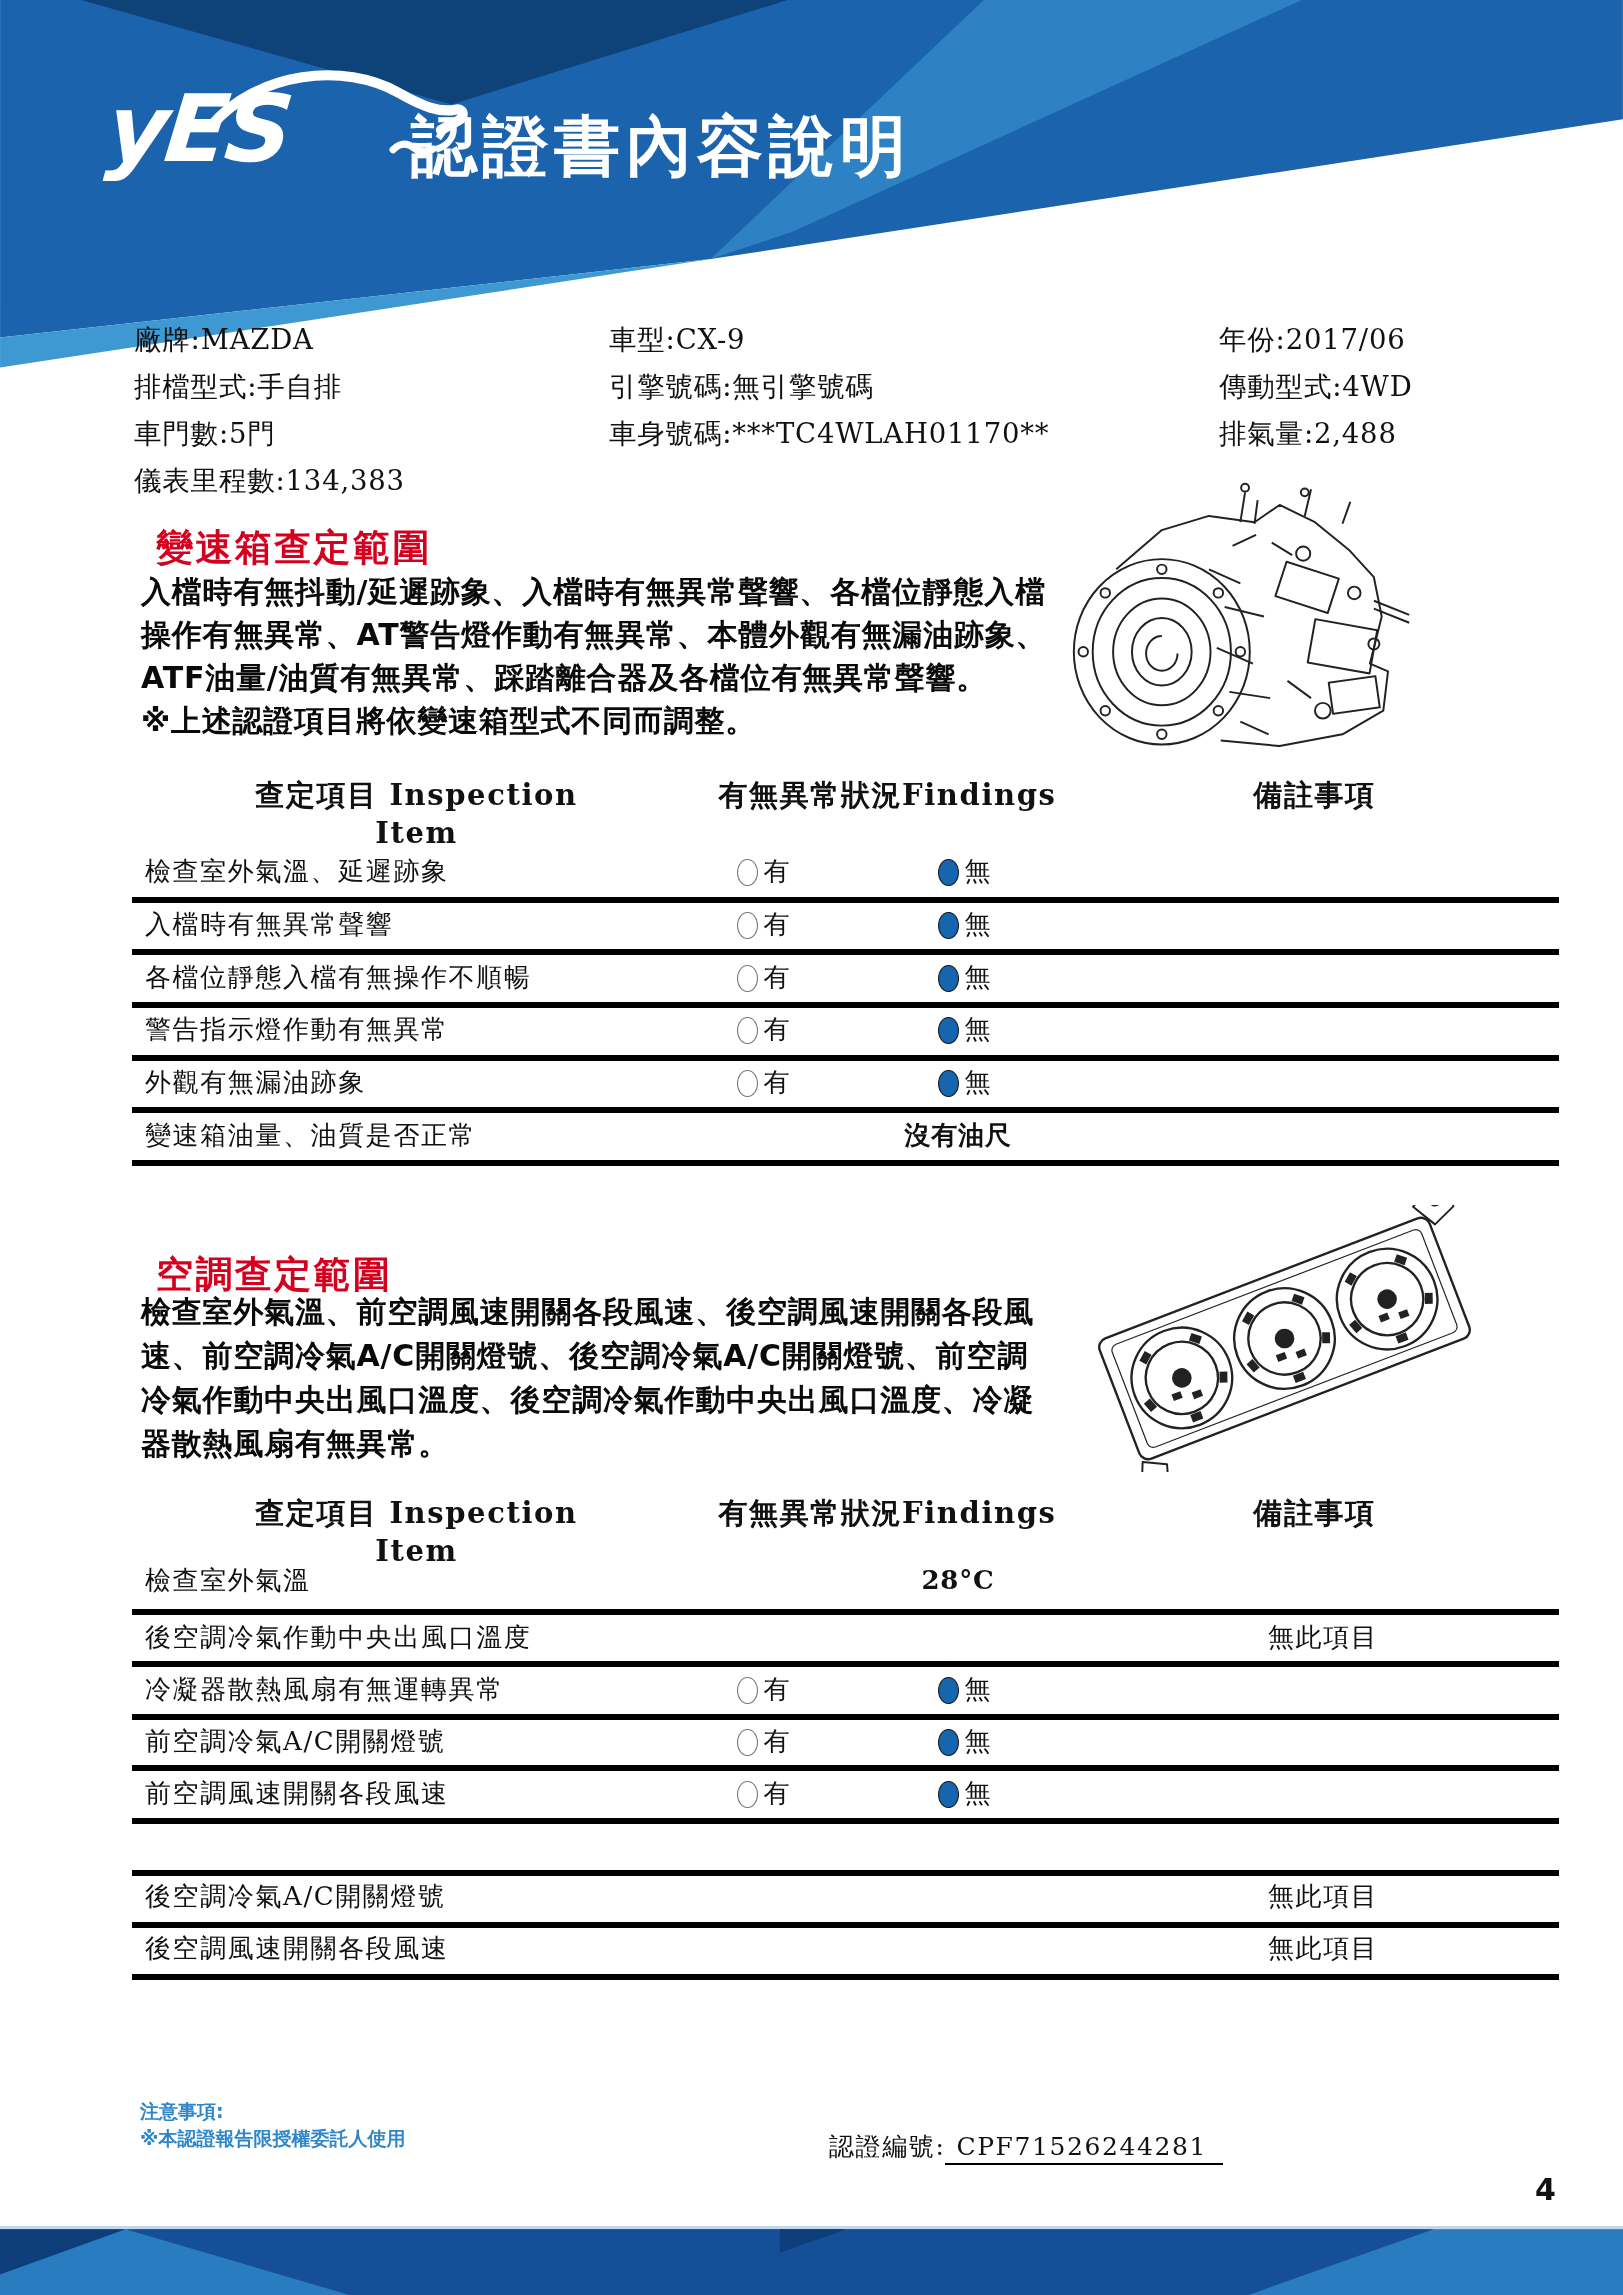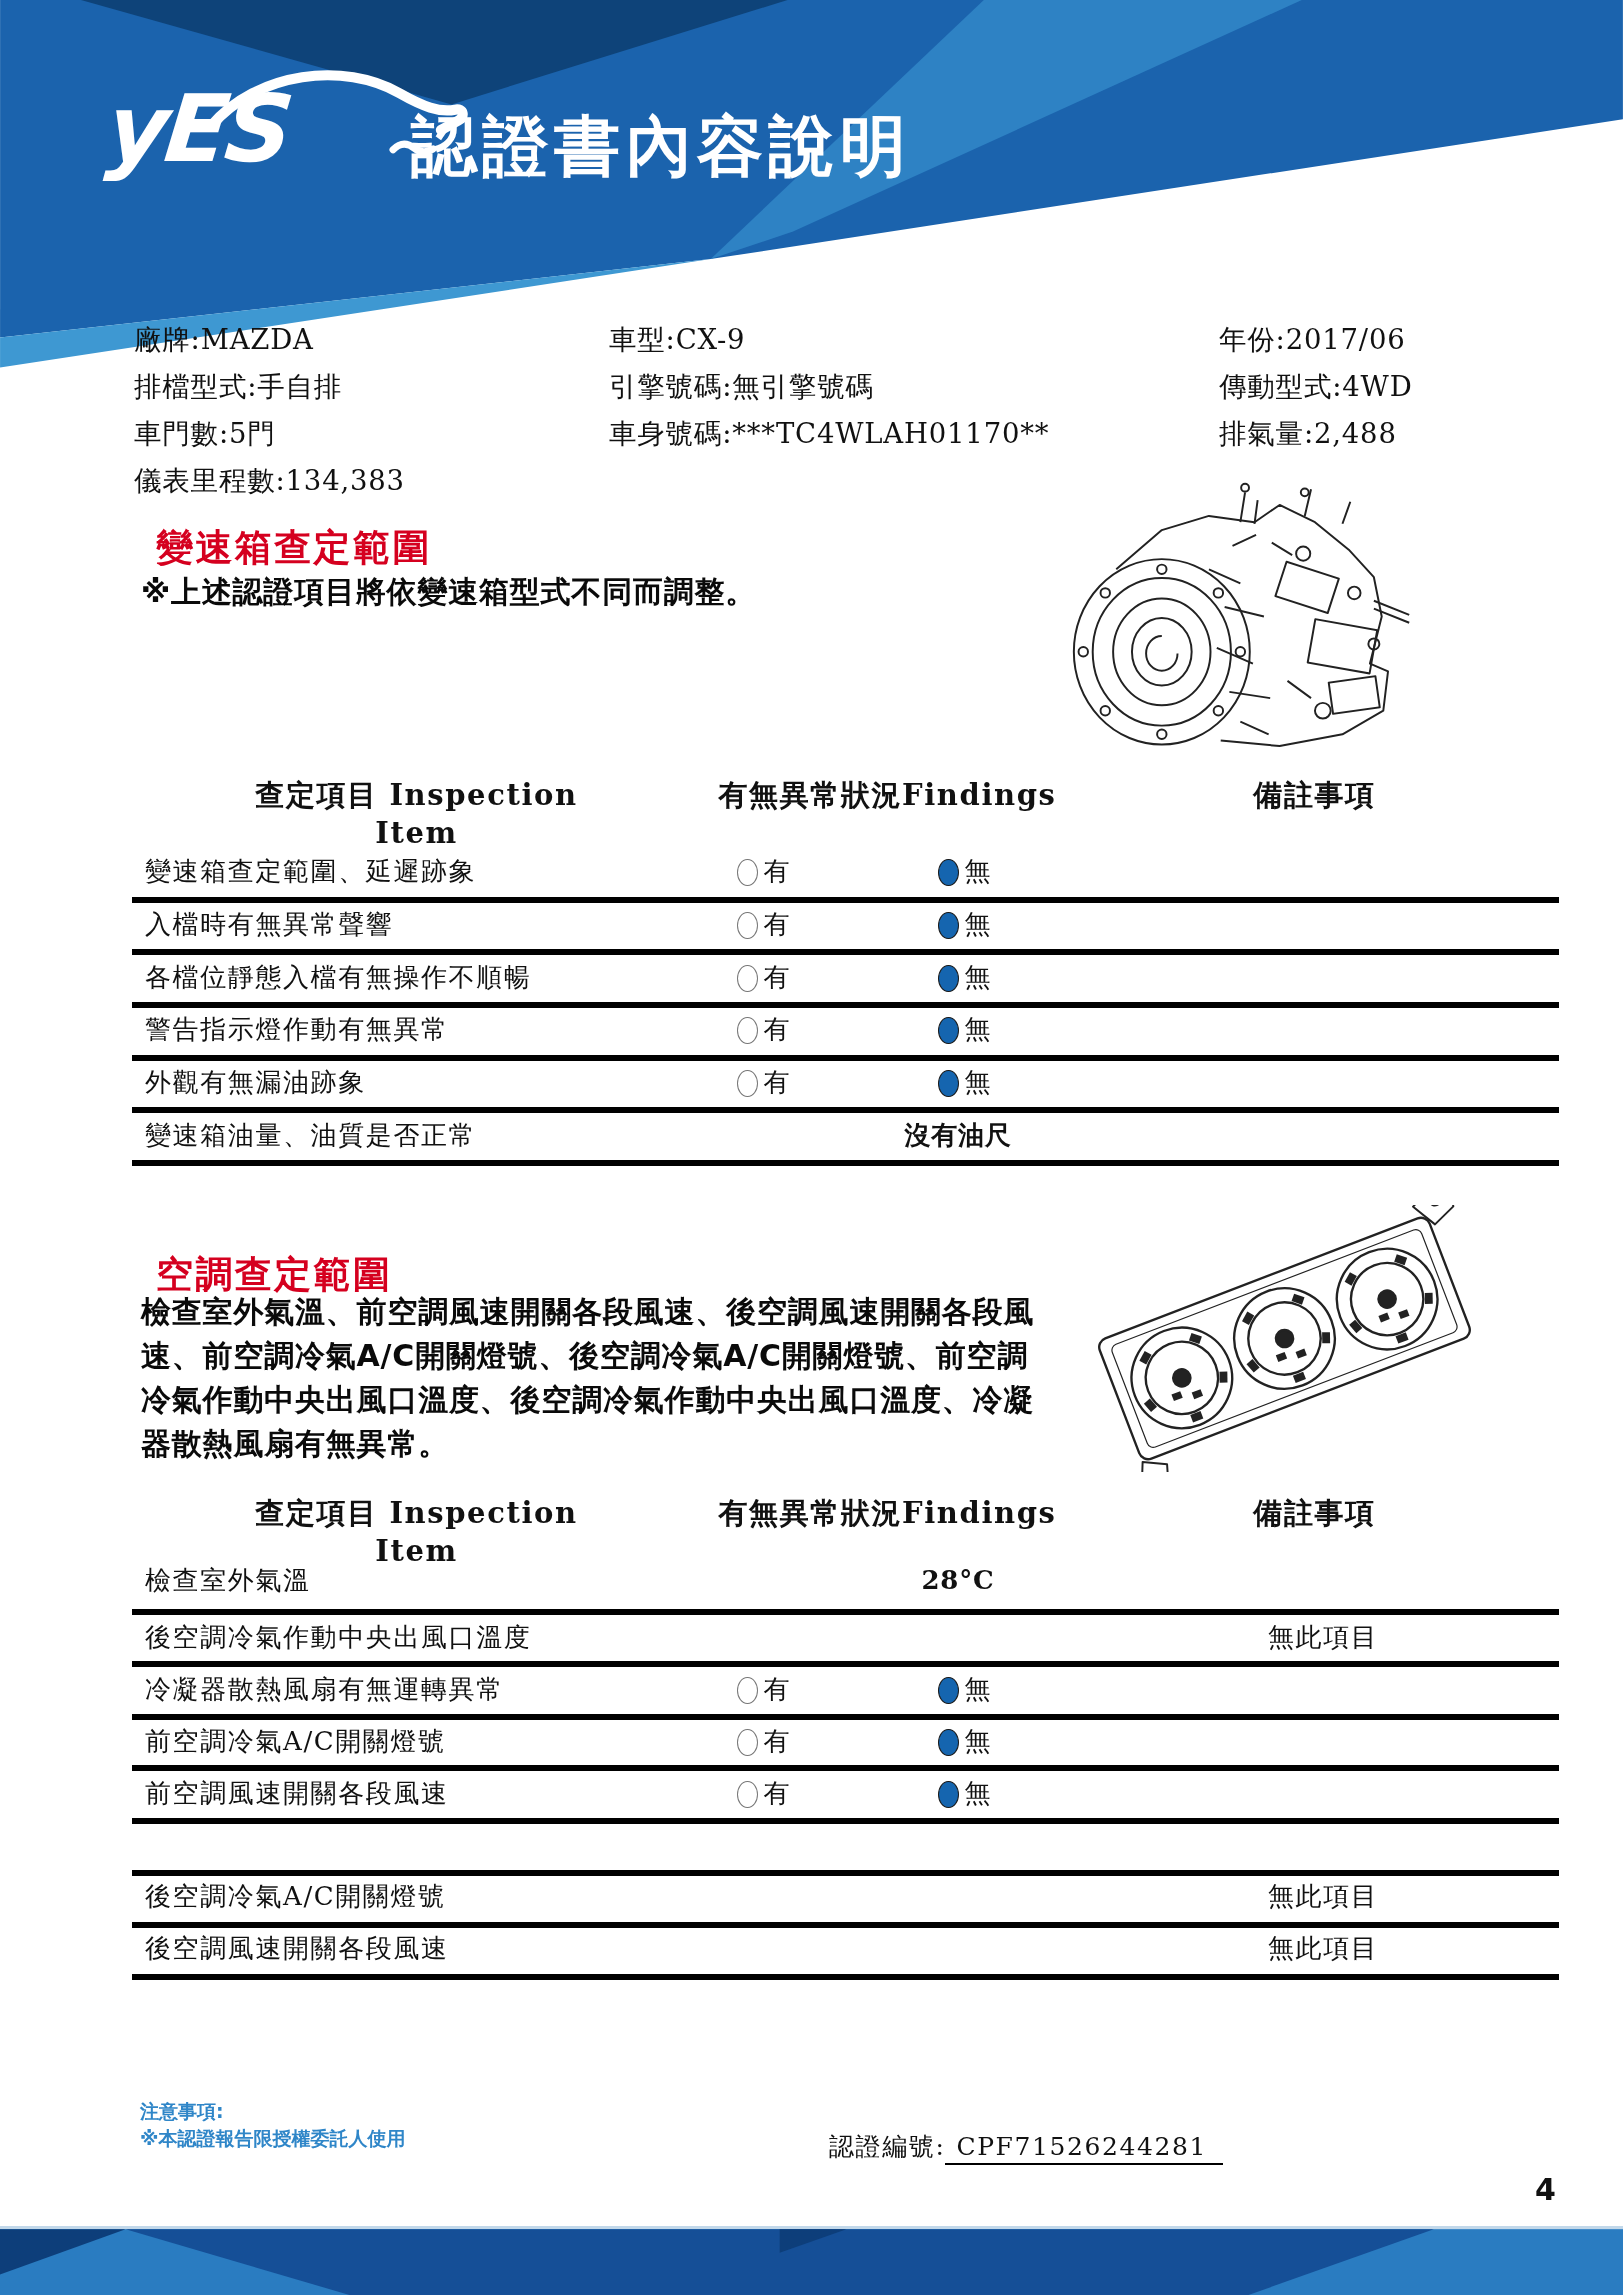--- a/index.html
+++ b/index.html
@@ -86,20 +86,21 @@
     <div><span>車身號碼:</span><span>***TC4WLAH01170**</span></div>
   </div>
   <div class="vcol vc3">
     <div><span>年份:</span><span>2017/06</span></div>
     <div><span>傳動型式:</span><span>4WD</span></div>
     <div><span>排氣量:</span><span>2,488</span></div>
   </div>
 
   <h2 class="stitle" style="top:507px">變速箱查定範圍</h2>
   <div class="sdesc" style="top:570px">
+    <p>入檔時有無抖動/延遲跡象、入檔時有無異常聲響、各檔位靜態入檔操作有無異常、AT警告燈作動有無異常、本體外觀有無漏油跡象、ATF油量/油質有無異常、踩踏離合器及各檔位有無異常聲響。</p>
     <p>※上述認證項目將依變速箱型式不同而調整。</p>
   </div>
 
   <svg class="illus" style="left:1044px;top:475px" width="377" height="279" viewBox="0 0 480 355">
     <g stroke="#222" fill="none" stroke-width="2.5" stroke-linejoin="round">
       <path d="M92,120 L150,70 L210,52 L268,60 L300,38 L345,60 L388,95 L420,130 L430,180 L415,240 L438,250 L432,300 L380,330 L300,345 L225,338"></path>
       <ellipse cx="150" cy="225" rx="112" ry="118"></ellipse>
       <ellipse cx="150" cy="225" rx="88" ry="94"></ellipse>
       <ellipse cx="150" cy="225" rx="62" ry="68"></ellipse>
       <ellipse cx="150" cy="225" rx="38" ry="43"></ellipse>
@@ -126,21 +127,21 @@
       <path d="M210,120 l40,18 m-20,30 l50,12 m-60,40 l46,20 m-30,36 l52,8"></path>
       <path d="M240,90 l30,-14 m20,10 l26,16 m-6,160 l30,22 m-90,30 l36,16"></path>
     </g>
   </svg>
 
   <span class="th th1" style="top:776px">查定項目 Inspection Item</span>
   <span class="th th2" style="top:776px">有無異常狀況Findings</span>
   <span class="th th3" style="top:776px">備註事項</span>
 
   <div class="trow" style="top:854px">
-    <span class="item">變速箱查定範圍、延遲跡象</span>
+    <span class="item">檢查室外氣溫、延遲跡象</span>
     <span class="ryes"><span class="radio"></span><span>有</span></span>
     <span class="rno"><span class="radio sel"></span><span>無</span></span>
   </div>
   <div class="sep" style="top:897px"></div>
 
   <div class="trow" style="top:907px">
     <span class="item">入檔時有無異常聲響</span>
     <span class="ryes"><span class="radio"></span><span>有</span></span>
     <span class="rno"><span class="radio sel"></span><span>無</span></span>
   </div>

